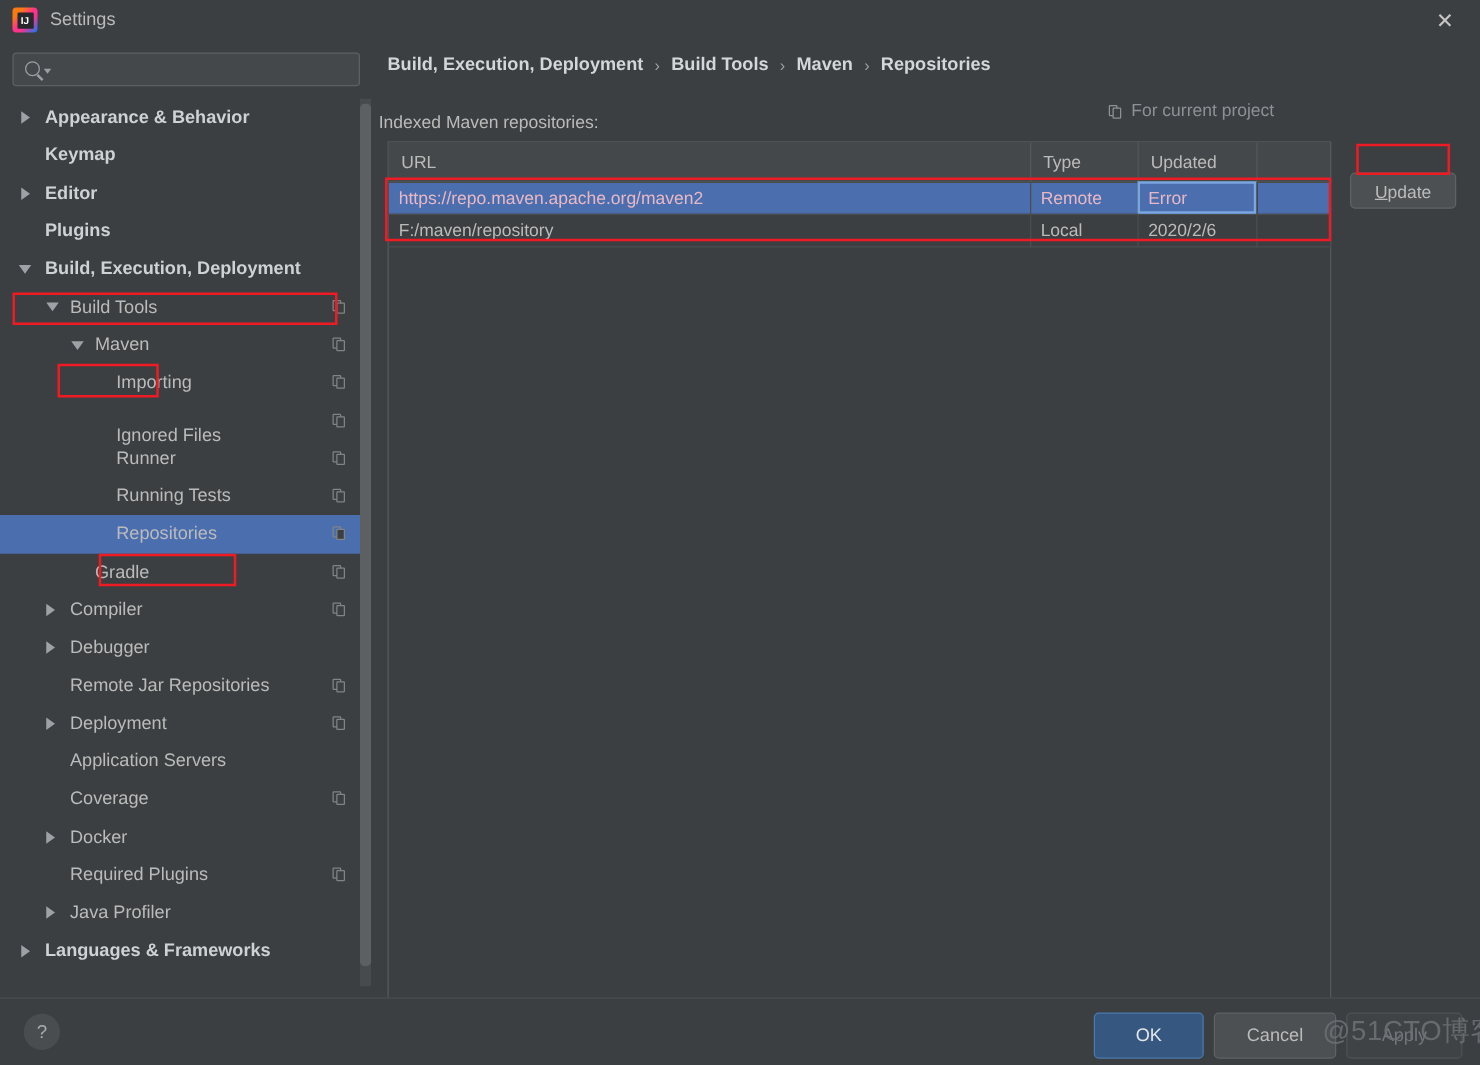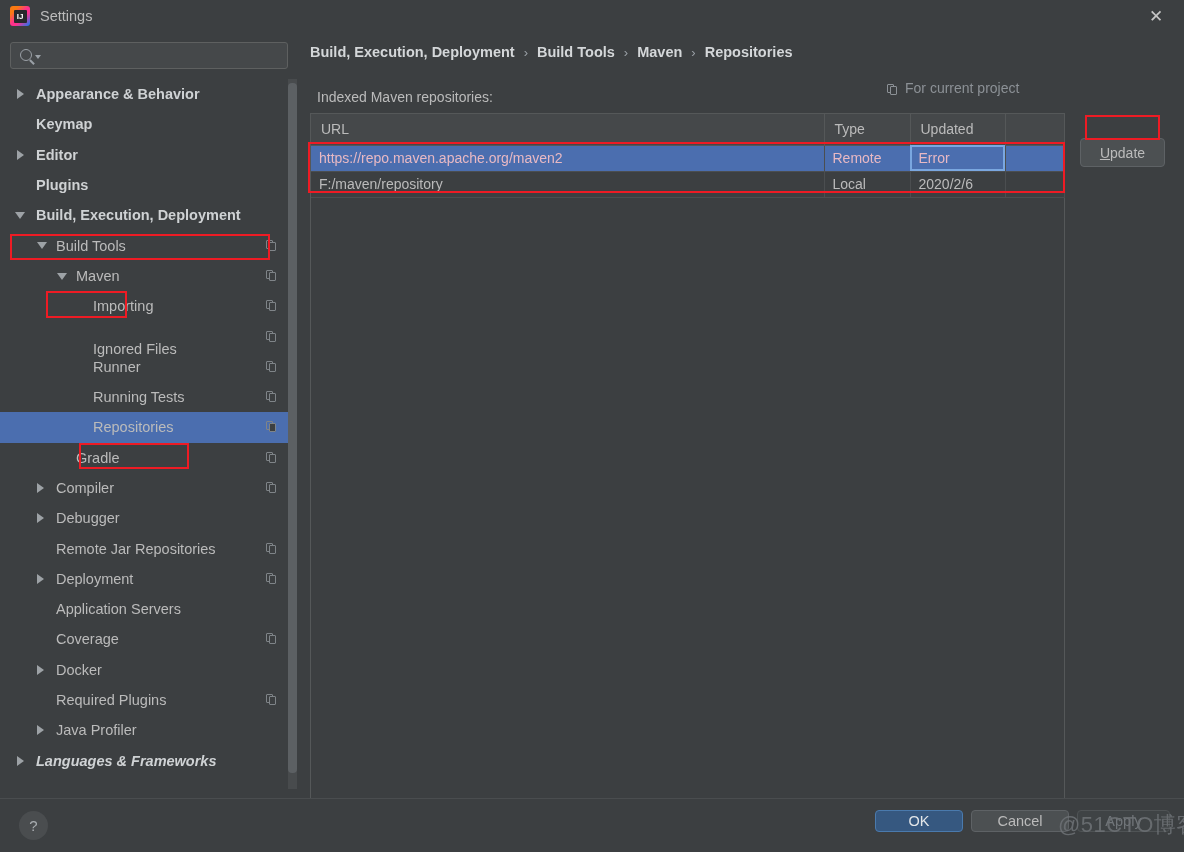--- a/index.html
+++ b/index.html
@@ -132,21 +132,21 @@
   .fp-ico {
     position: relative; width: 11px; height: 12px; margin-right: 7px;
   }
   .fp-ico i {
     position: absolute; display: block; border: 1.3px solid #8c9196; border-radius: 1px;
   }
   .fp-ico i.back { left: 0; top: 0; width: 7px; height: 9px; }
   .fp-ico i.front { left: 3px; top: 2px; width: 7px; height: 9px; background: #3c3f41; }
 
   .section-label {
-    position: absolute; left: 20px; top: 56px;
+    position: absolute; left: 6px; top: 56px;
     font-size: 14px; color: #bbbbbb; text-align: center;
   }
 
   
   .table-wrap {
     position: absolute; left: 13px; top: 80px; width: 755px; height: 703px;
     border: 1px solid #555859; background: #3c3f41;
   }
   .tbl { width: 100%; border-collapse: collapse; table-layout: fixed; }
   .tbl th {
@@ -190,21 +190,21 @@
     position: absolute; left: 0; top: 798px; width: 1184px; height: 54px;
     background: #3c3f41; border-top: 1px solid #4a4d4f;
   }
   .help-btn {
     position: absolute; left: 19px; top: 12px;
     width: 29px; height: 29px; border-radius: 50%;
     background: #4a4d4f; color: #a9adb1; font-size: 15px;
     display: flex; align-items: center; justify-content: center; cursor: pointer;
   }
   .btn {
-    position: absolute; top: 11px; height: 22px;
+    position: absolute; top: 11px; height: 37px;
     border-radius: 4px; font-size: 14.5px;
     display: flex; align-items: center; justify-content: center; cursor: pointer;
   }
   .btn-ok     { left: 875px; width: 88px; background: #365880; border: 1px solid #4a7aad; color: #e3e6e8; }
   .btn-cancel { left: 971px; width: 98px; background: #4c5052; border: 1px solid #5e6265; color: #bbbbbb; }
   .btn-apply  { left: 1077px; width: 93px; background: #3f4345; border: 1px solid #4f5355; color: #71767a; }
 
   .watermark {
     position: absolute; left: 1058px; top: 810px;
     font-size: 22px; color: #6e7276; opacity: .85;
@@ -357,21 +357,21 @@
             <i class="back"></i>
             <i class="front"></i>
           </span>
         </div>
         <div class="tree-row">
           <span class="tri" style="left: 37px; top: 10px;"></span>
           <span class="tree-label" style="left: 56px;">Java Profiler</span>
         </div>
         <div class="tree-row top">
           <span class="tri" style="left: 17px; top: 10px;"></span>
-          <span class="tree-label" style="left: 36px; font-style: italic;">Languages &amp; Frameworks</span>
+          <span class="tree-label" style="left: 36px;">Languages &amp; Frameworks</span>
         </div>
       </div>
     <div class="sb-track"></div>
     <div class="sb-thumb"></div>
   </div>
 
   <div class="main">
     <div class="breadcrumb" id="breadcrumb">
         <span>Build, Execution, Deployment</span>
         <span class="crumb-sep">›</span>

